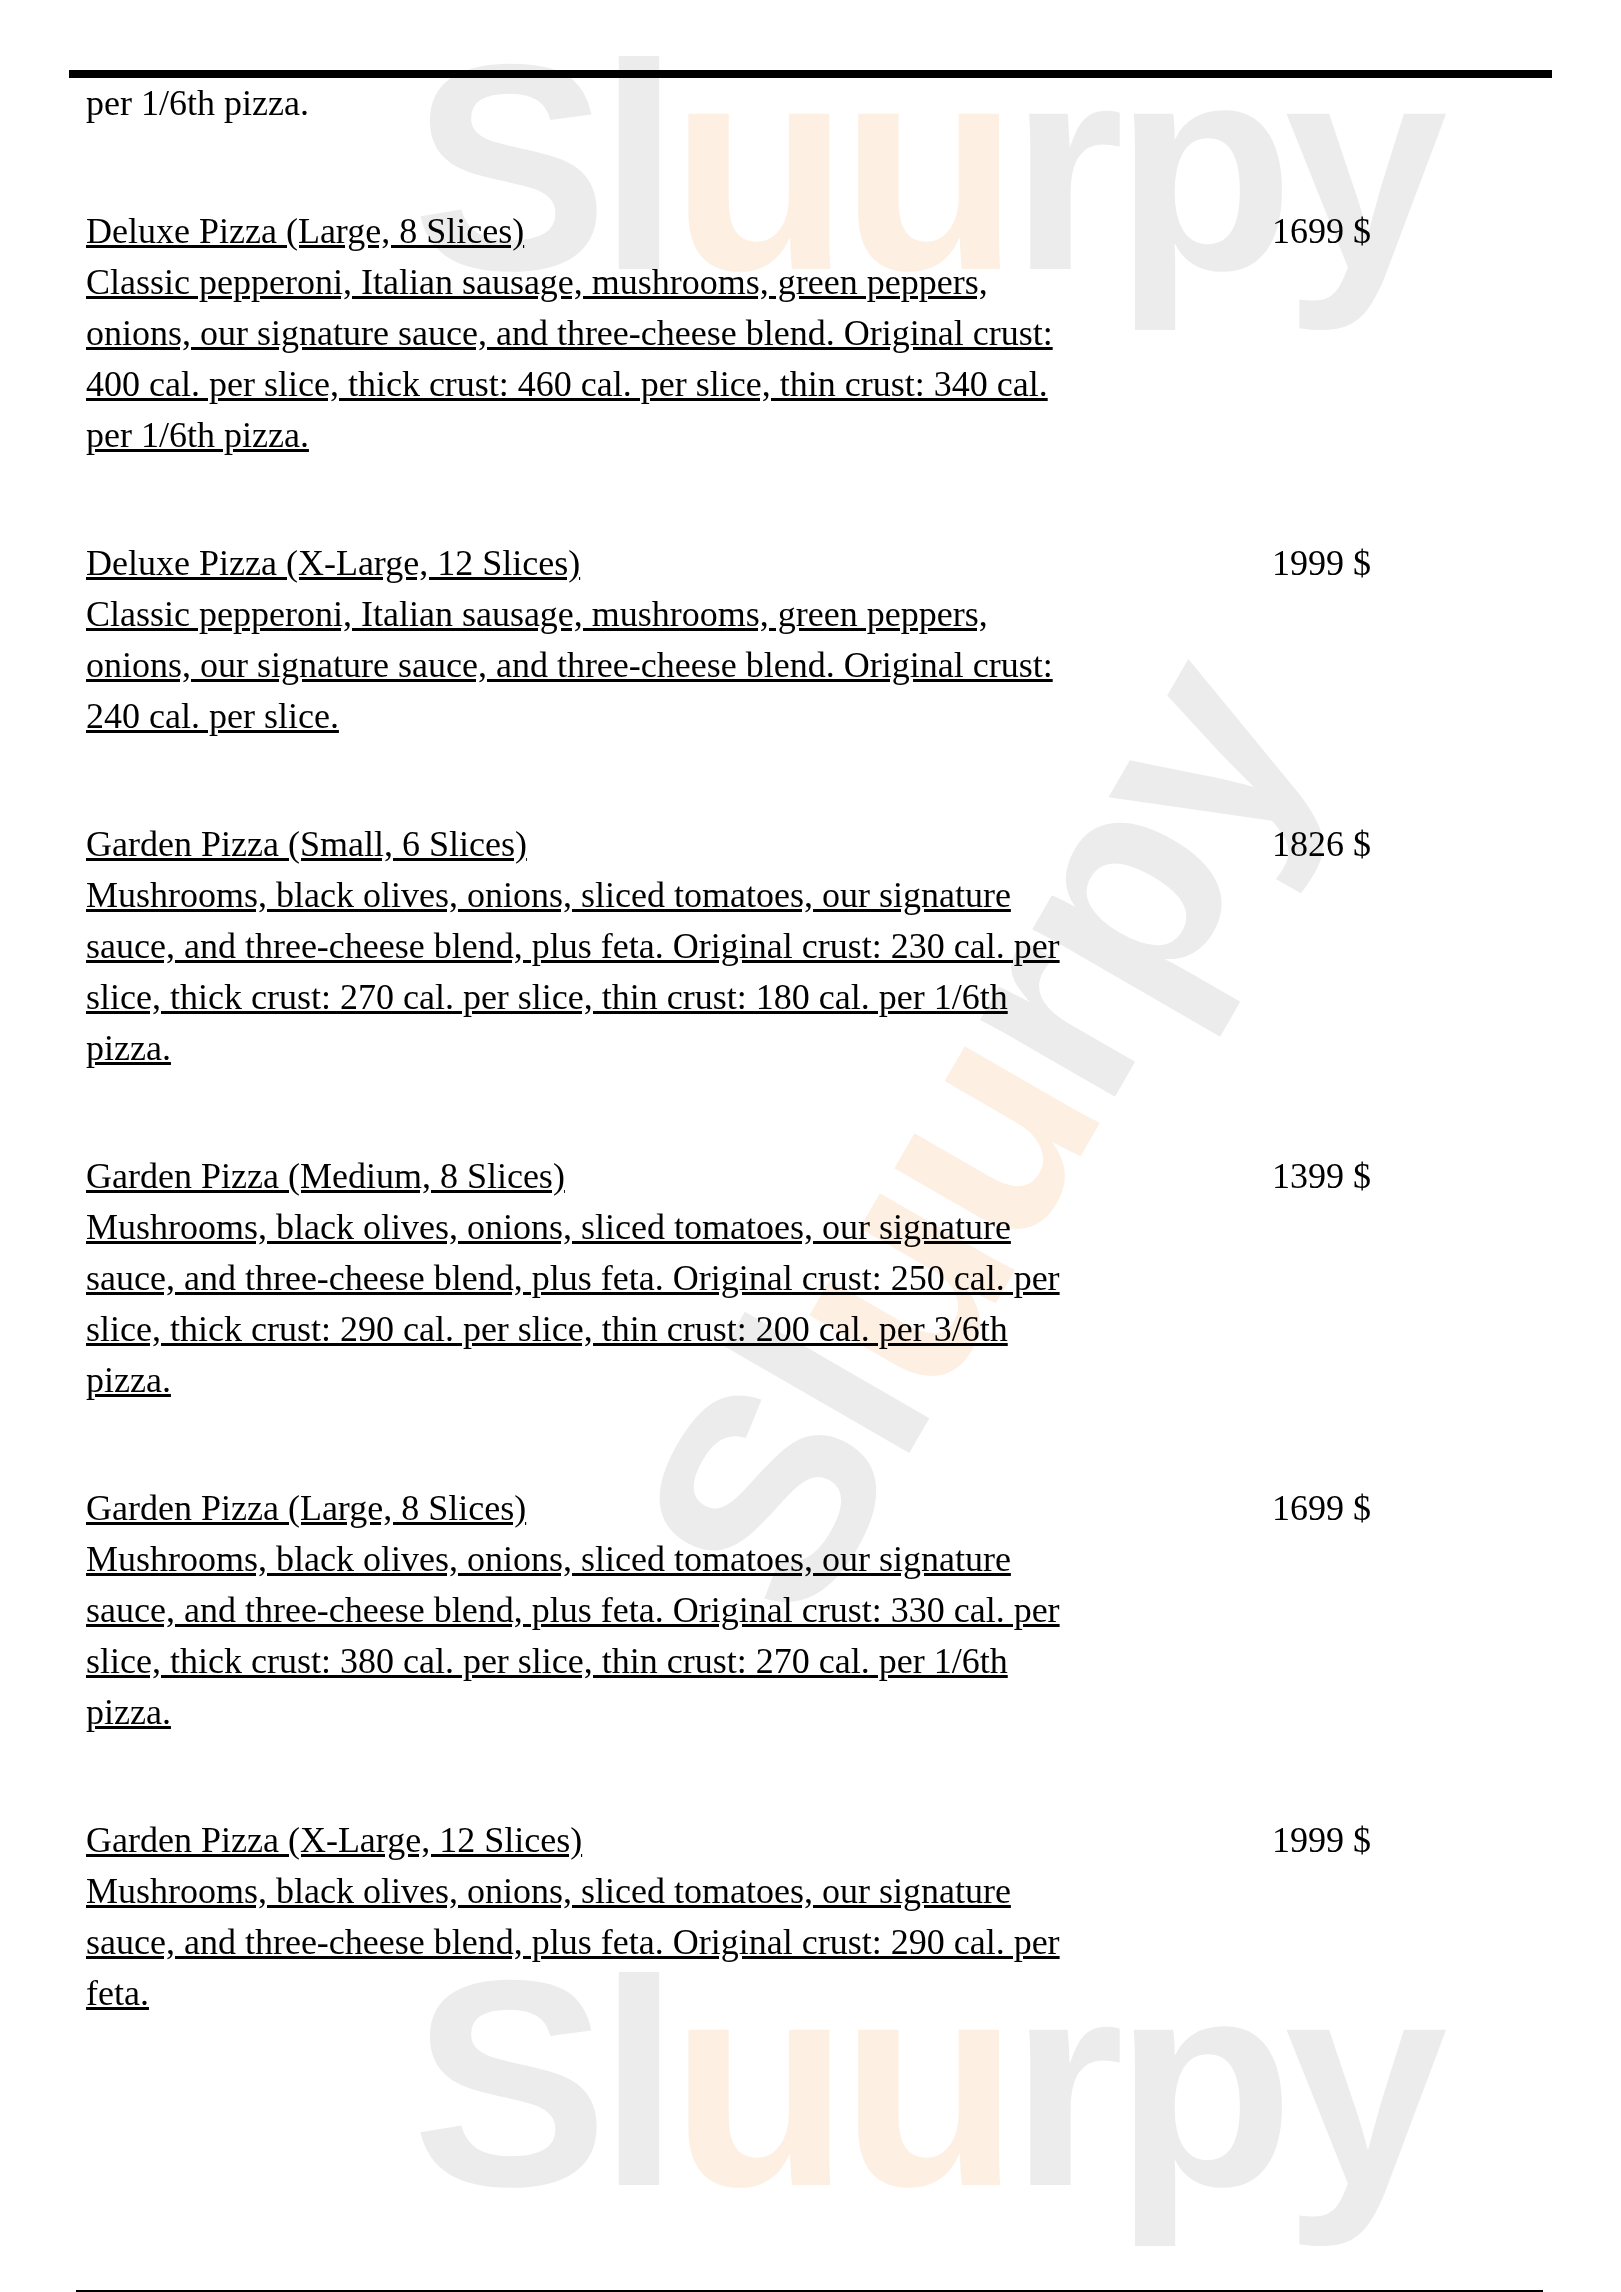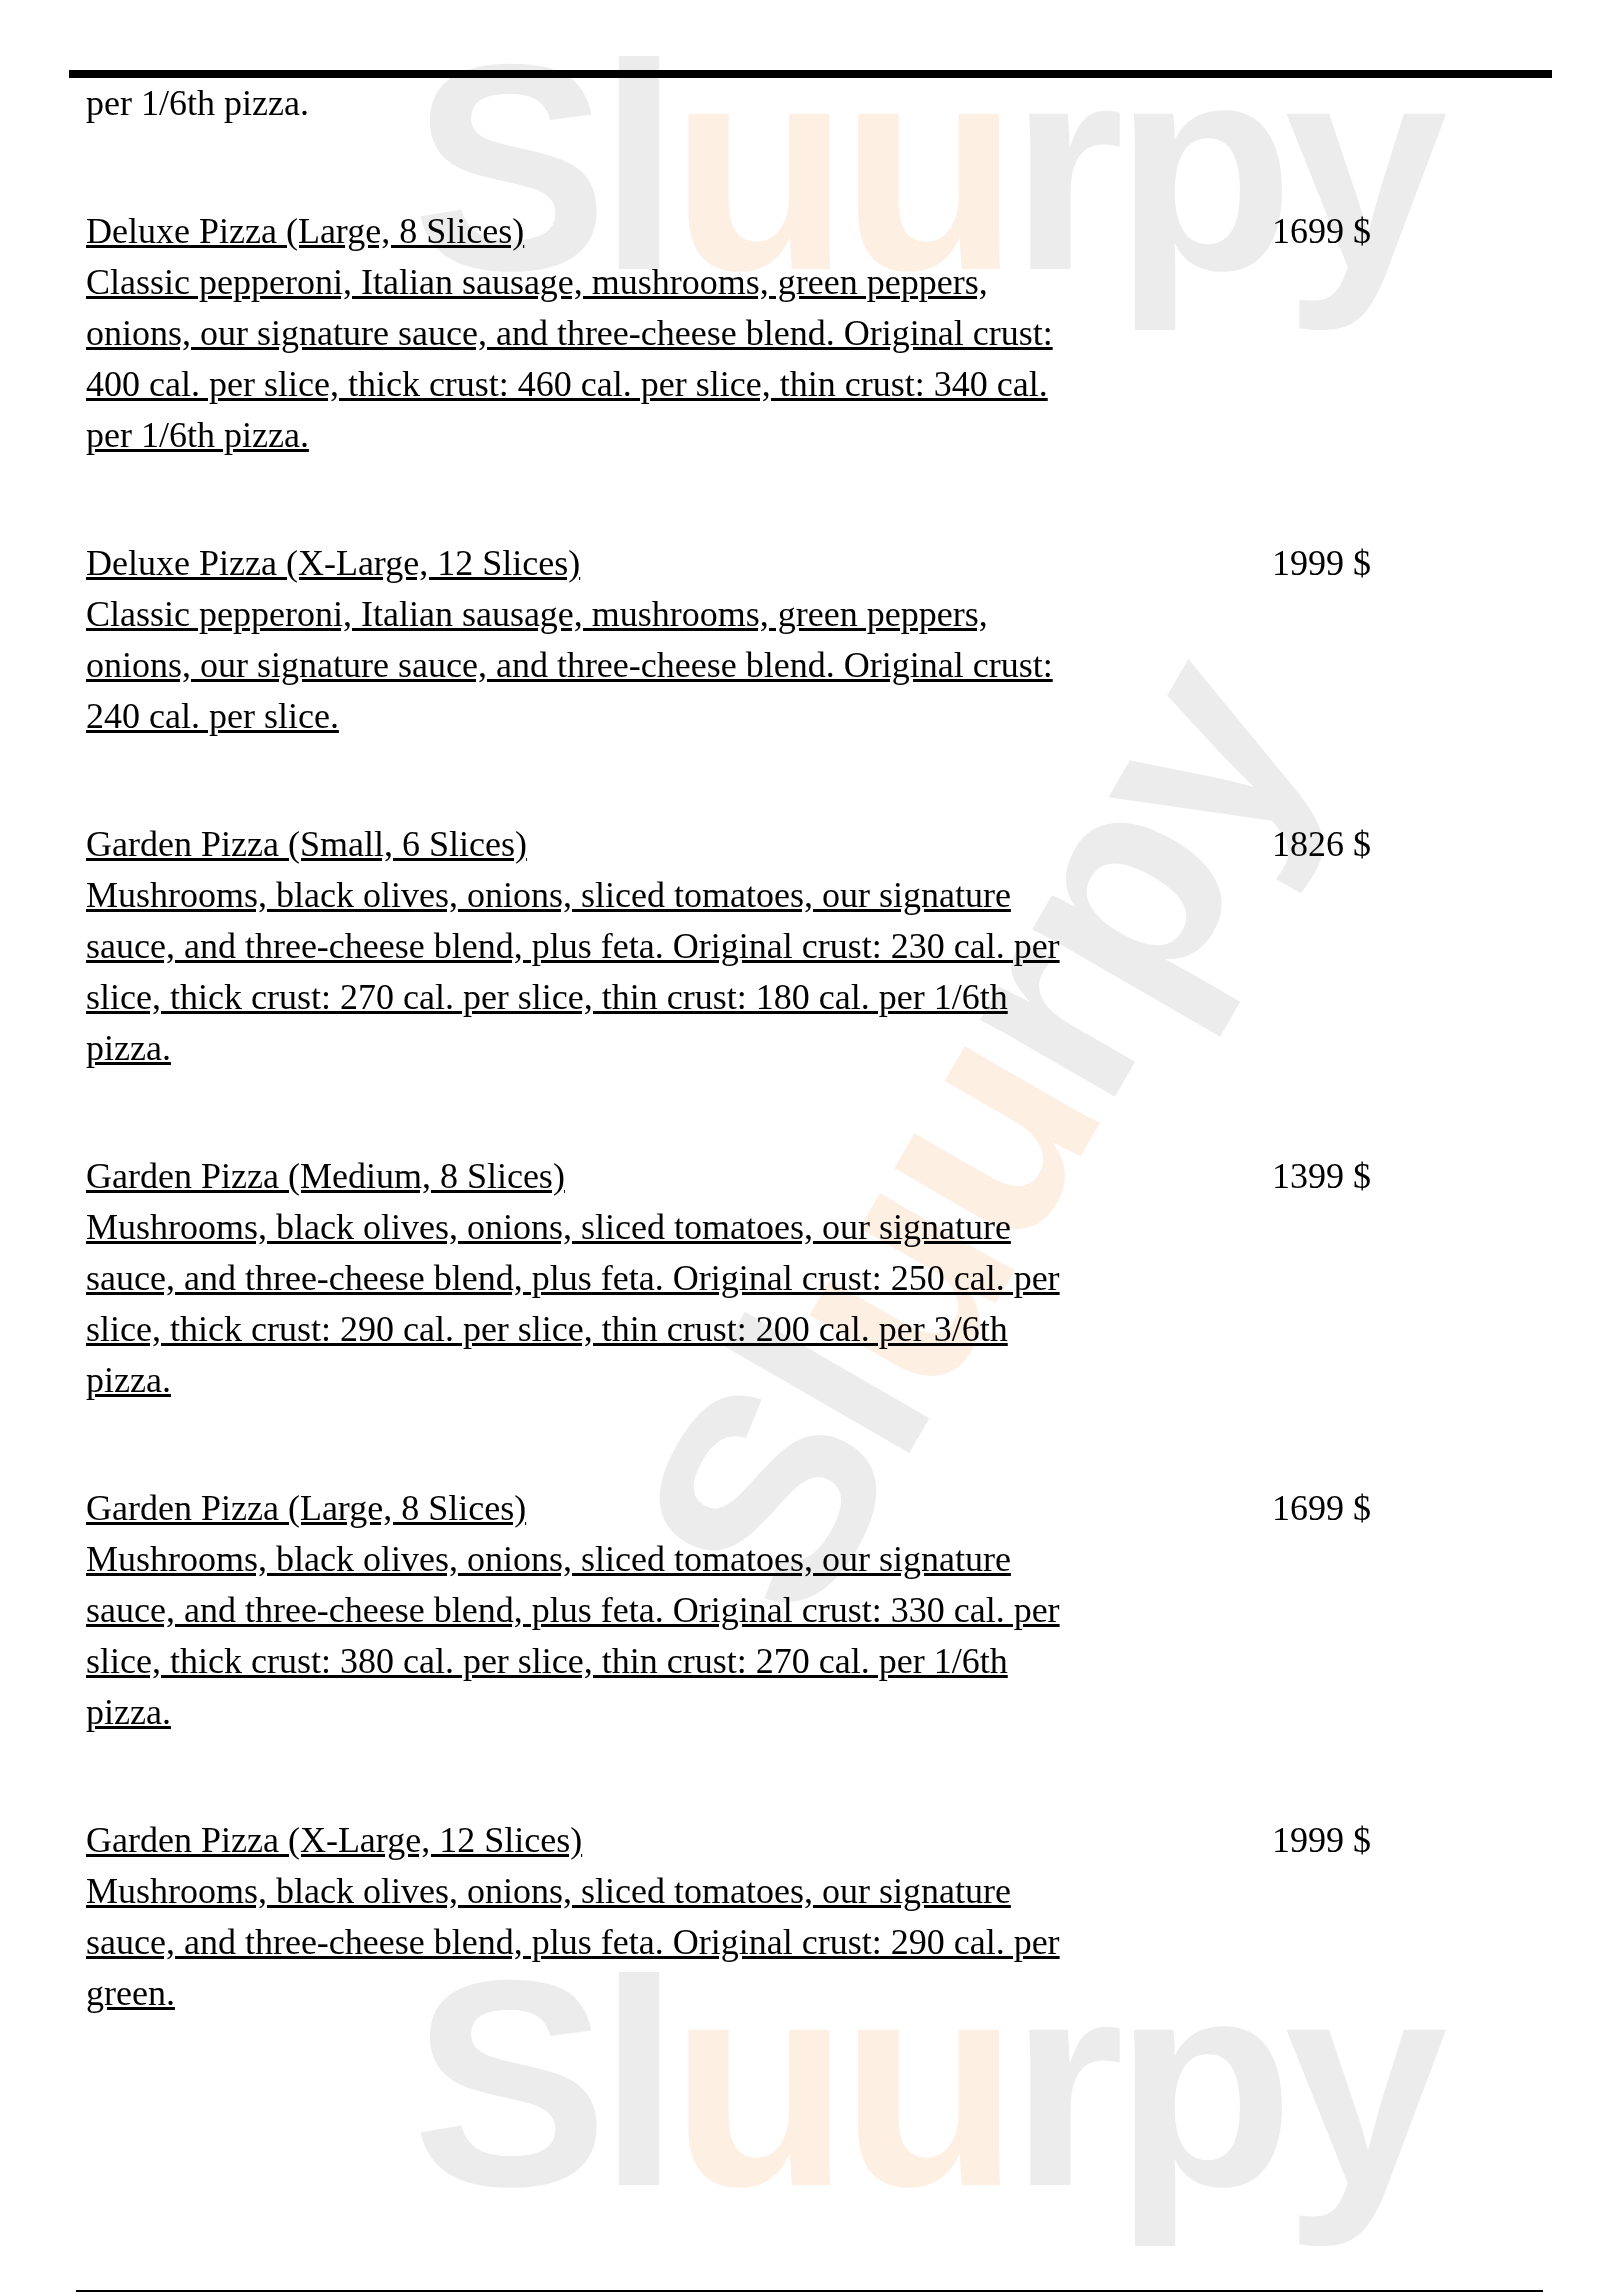--- a/index.html
+++ b/index.html
@@ -90,20 +90,20 @@
           <span>slice, thick crust: 380 cal. per slice, thin crust: 270 cal. per 1/6th</span>
           <span>pizza.</span>
         </div>
       </div>
       <div class="item">
         <div class="item-name">Garden Pizza (X-Large, 12 Slices)</div>
         <div class="item-price">1999 $</div>
         <div class="item-desc">
           <span>Mushrooms, black olives, onions, sliced tomatoes, our signature</span>
           <span>sauce, and three-cheese blend, plus feta. Original crust: 290 cal. per</span>
-          <span>green.</span>
+          <span>feta.</span>
         </div>
       </div>
     </div>
 </div>
 
 <div class="bottom-rule"></div>
 
 
 </body></html>

